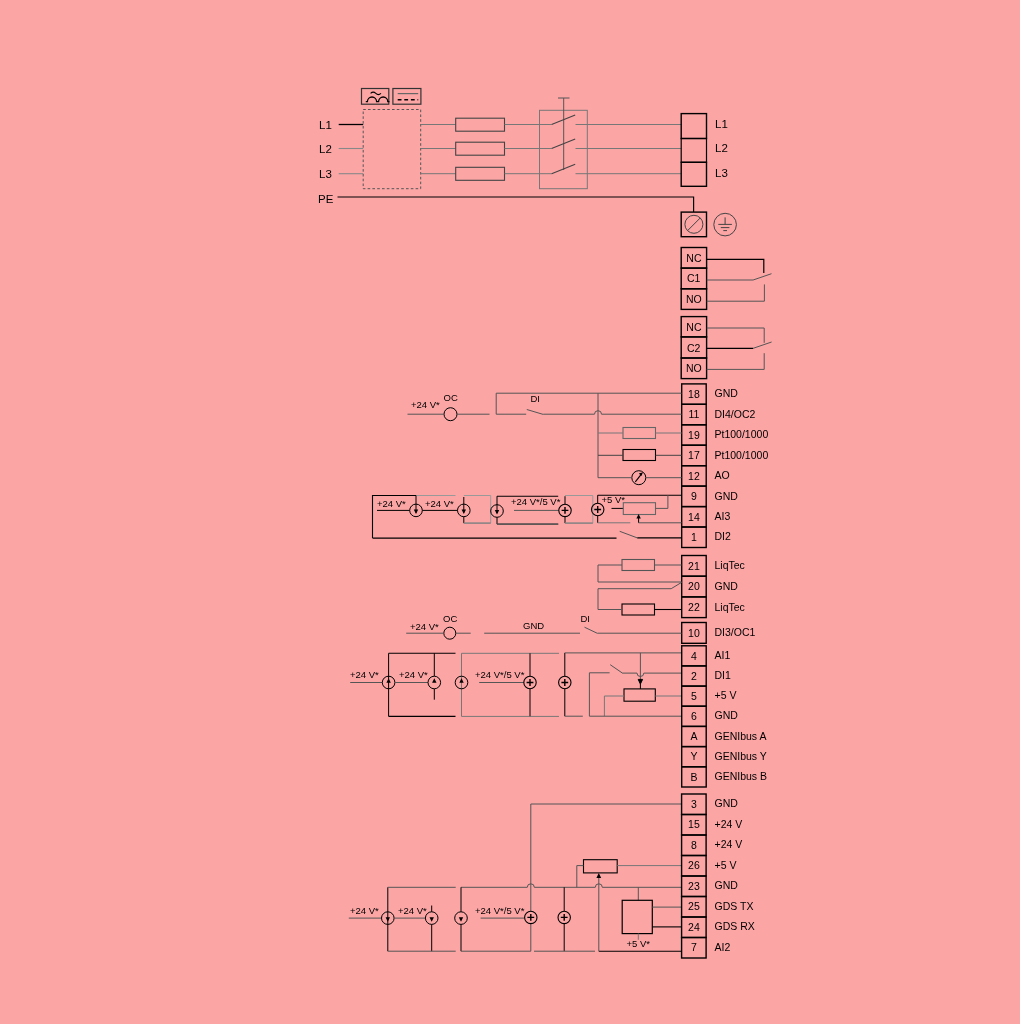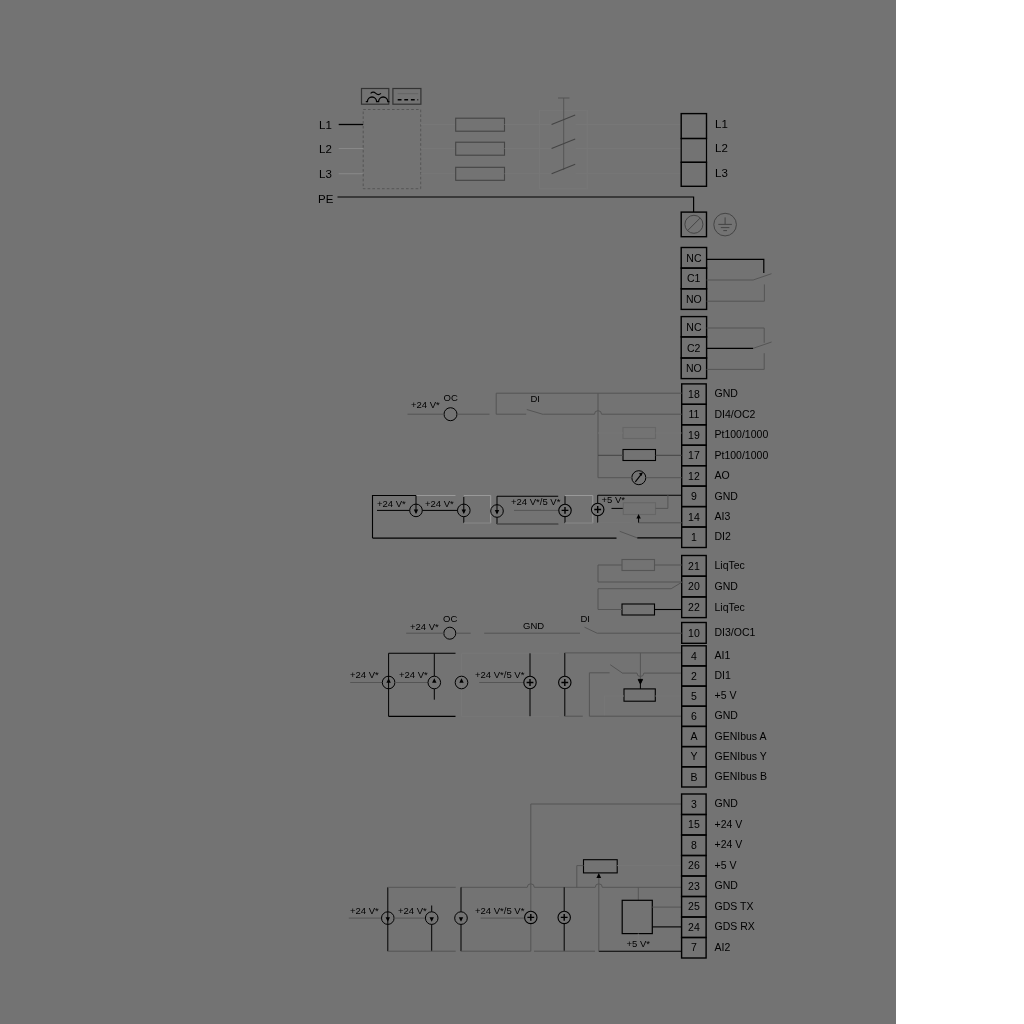--- a/index.html
+++ b/index.html
@@ -1,16 +1,16 @@
 <!DOCTYPE html>
 <html><head>
 <meta charset="utf-8">
 <style>
   html,body{margin:0;padding:0;background:#ffffff;}
-  .page{width:896px;height:1024px;position:relative;background:#737373;overflow:hidden;}
+  .page{width:1020px;height:1024px;position:relative;background:#fca5a5;overflow:hidden;}
   svg{position:absolute;left:0;top:0;}
   text{font-family:"Liberation Sans",sans-serif;fill:#000;}
   .lbl{font-size:11.5px;}
   .sm{font-size:9.5px;}
   .num{font-size:10.5px;}
   .tl{font-size:10.5px;}
 </style>
 </head>
 <body>
 <div class="page">

